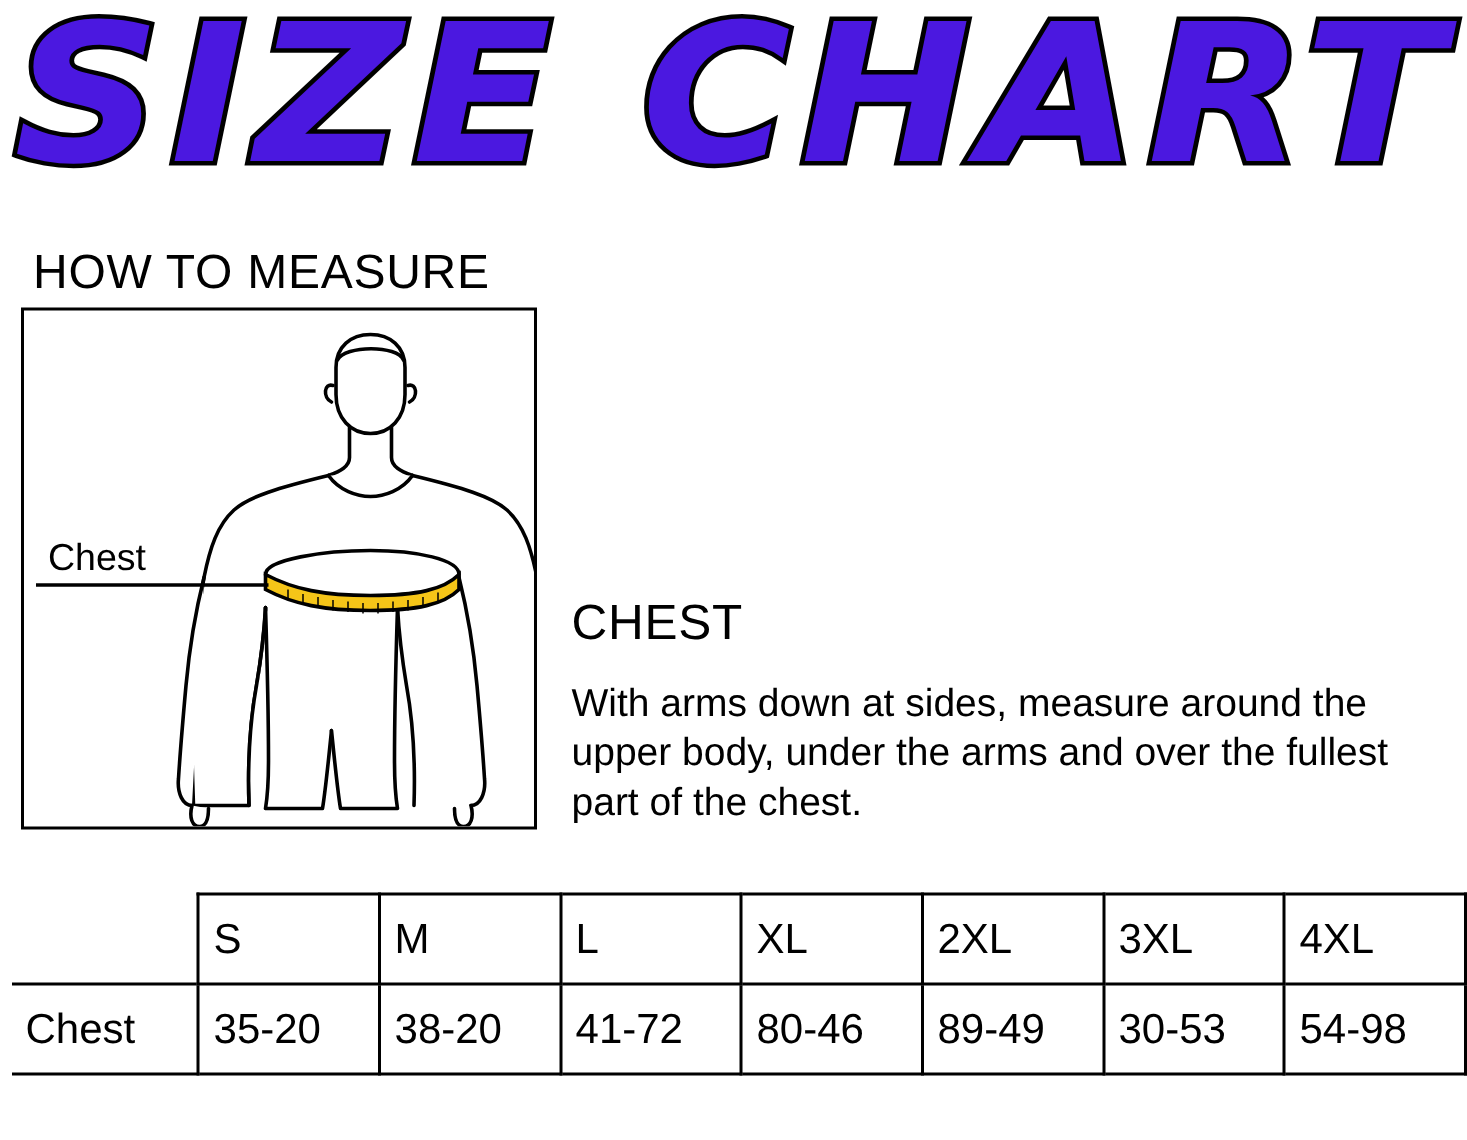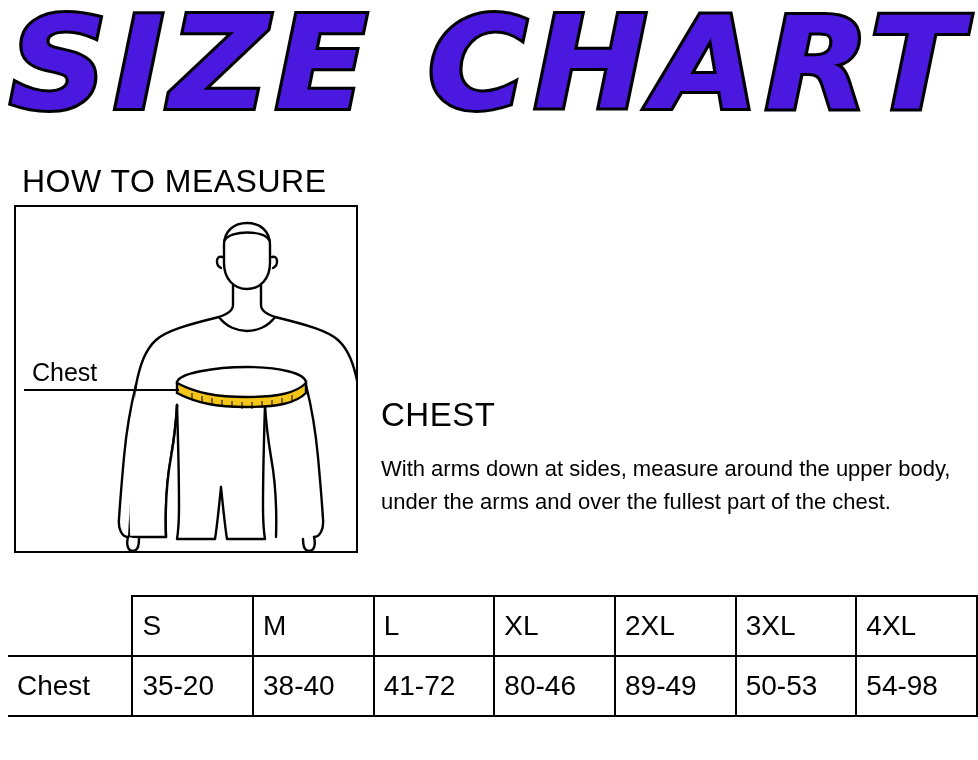--- a/index.html
+++ b/index.html
@@ -76,21 +76,21 @@
     left: 381px;
     top: 396px;
     font-size: 33px;
     letter-spacing: 0.5px;
   }
   .desc-body {
     position: absolute;
     left: 381px;
     top: 452px;
     width: 590px;
-    font-size: 22px;
+    font-size: 26px;
     line-height: 33px;
   }
 
   
   .size-table {
     position: absolute;
     left: 8px;
     top: 595px;
     border-collapse: collapse;
     font-size: 28px;
@@ -201,21 +201,21 @@
       <td class="size-col">M</td>
       <td class="size-col">L</td>
       <td class="size-col">XL</td>
       <td class="size-col">2XL</td>
       <td class="size-col">3XL</td>
       <td class="size-col">4XL</td>
     </tr>
     <tr>
       <td class="rowhead">Chest</td>
       <td class="size-col">35-20</td>
-      <td class="size-col">38-40</td>
+      <td class="size-col">38-20</td>
       <td class="size-col">41-72</td>
       <td class="size-col">80-46</td>
       <td class="size-col">89-49</td>
-      <td class="size-col">50-53</td>
+      <td class="size-col">30-53</td>
       <td class="size-col">54-98</td>
     </tr>
   </tbody>
 </table>
 
 </body></html>

